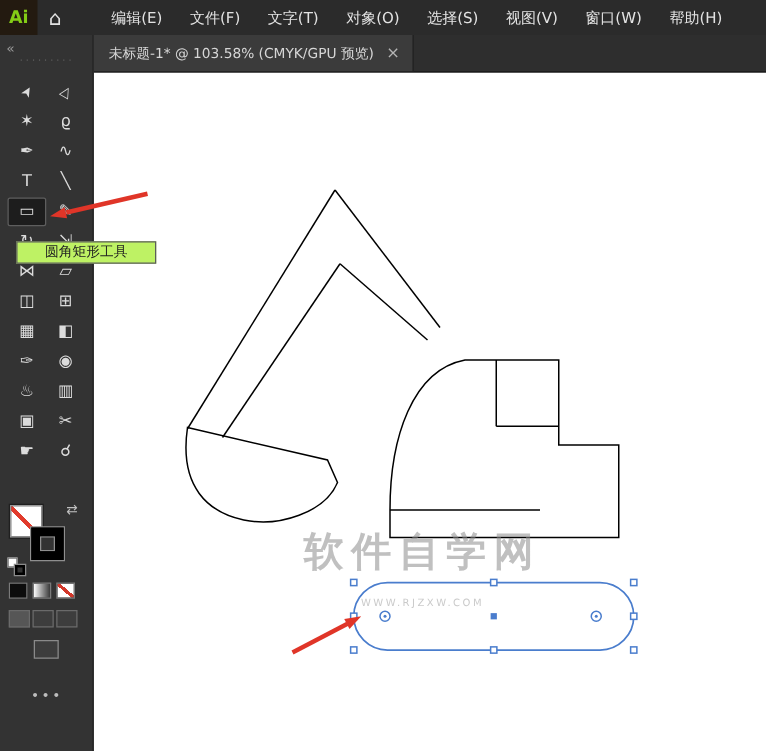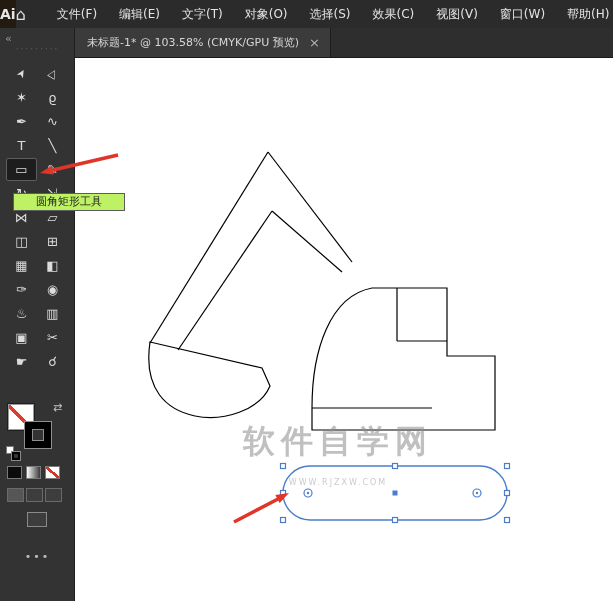--- a/index.html
+++ b/index.html
@@ -1,21 +1,21 @@
 <!DOCTYPE html>
 <html><head>
 <meta charset="utf-8">
 <style>
   * { box-sizing: border-box; margin: 0; padding: 0; }
   body { margin:0; background:#666; font-family:"DejaVu Sans","Liberation Sans",sans-serif; }
   #app { position:relative; width:613px; height:601px; overflow:hidden; background:#fff; }
 
   
   #menubar { position:absolute; left:0; top:0; width:613px; height:28px; background:#2b2b2b; display:flex; align-items:center; z-index:10; }
-  .ai-logo { width:30px; height:28px; background:#231a10; color:#e5e5e5; font-weight:bold; font-size:14px; display:flex; align-items:center; justify-content:center; }
+  .ai-logo { width:30px; height:28px; background:#231a10; color:#84cc16; font-weight:bold; font-size:14px; display:flex; align-items:center; justify-content:center; }
   .home { width:28px; text-align:center; color:#e2e2e2; font-size:16px; }
   .menus { display:flex; margin-left:20px; }
   .menu-item { color:#e3e3e3; font-size:12px; padding:0 11px; line-height:28px; white-space:nowrap; cursor:default; }
 
   
   #tabbar { position:absolute; left:75px; top:28px; width:538px; height:30px; background:#2e2e2e; border-bottom:1px solid #191919; display:flex; align-items:stretch; z-index:9; }
   .tab { display:flex; align-items:center; gap:10px; background:#3b3b3b; border-right:1px solid #1e1e1e; padding:0 10px 0 12px; font-size:11px; color:#d6d6d6; white-space:nowrap; }
   .tab-close { color:#b5b5b5; font-size:13px; cursor:default; }
 
   
@@ -68,26 +68,25 @@
 </style>
 </head>
 <body>
 
 <div id="app">
 
   <div id="menubar">
     <div class="ai-logo">Ai</div>
     <div class="home">⌂</div>
     <div class="menus">
+      <span class="menu-item">编辑(E)</span>
       <span class="menu-item">文件(F)</span>
-      <span class="menu-item">编辑(E)</span>
       <span class="menu-item">文字(T)</span>
       <span class="menu-item">对象(O)</span>
       <span class="menu-item">选择(S)</span>
-      <span class="menu-item">效果(C)</span>
       <span class="menu-item">视图(V)</span>
       <span class="menu-item">窗口(W)</span>
       <span class="menu-item">帮助(H)</span>
     </div>
 
   </div>
 
   <div id="tabbar">
     <div class="tab">
       <span>未标题-1* @ 103.58% (CMYK/GPU 预览)</span>

